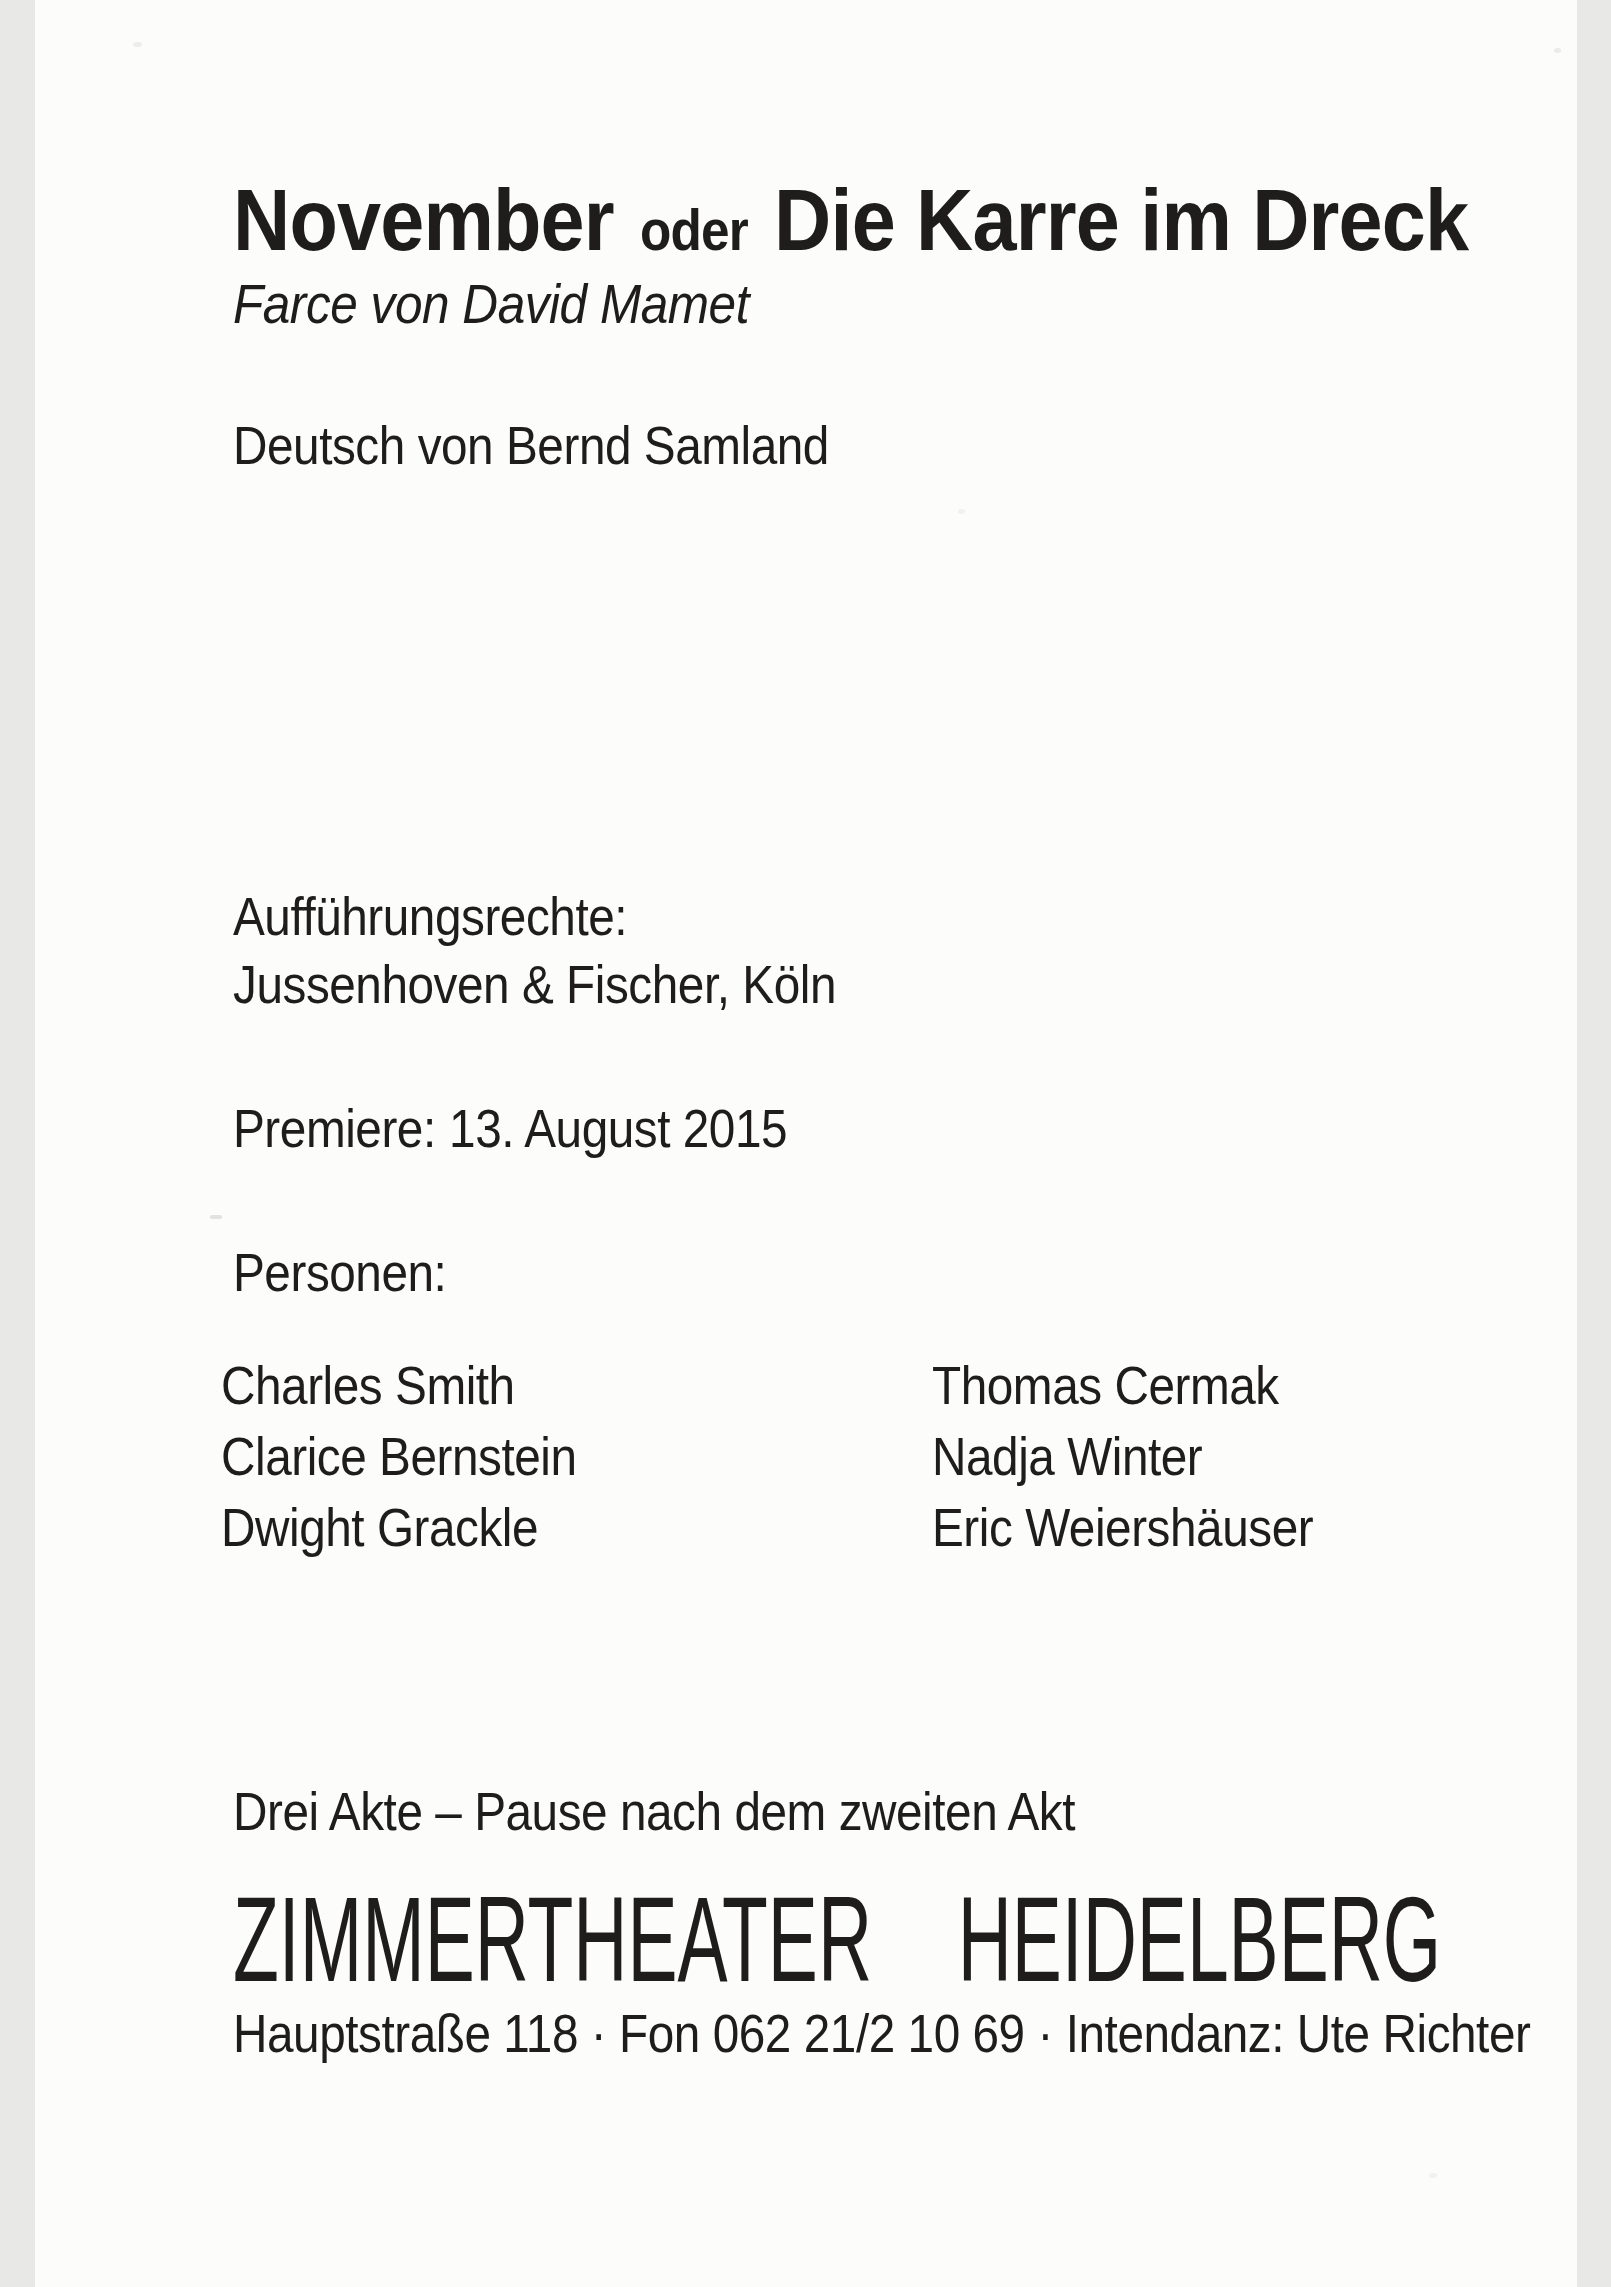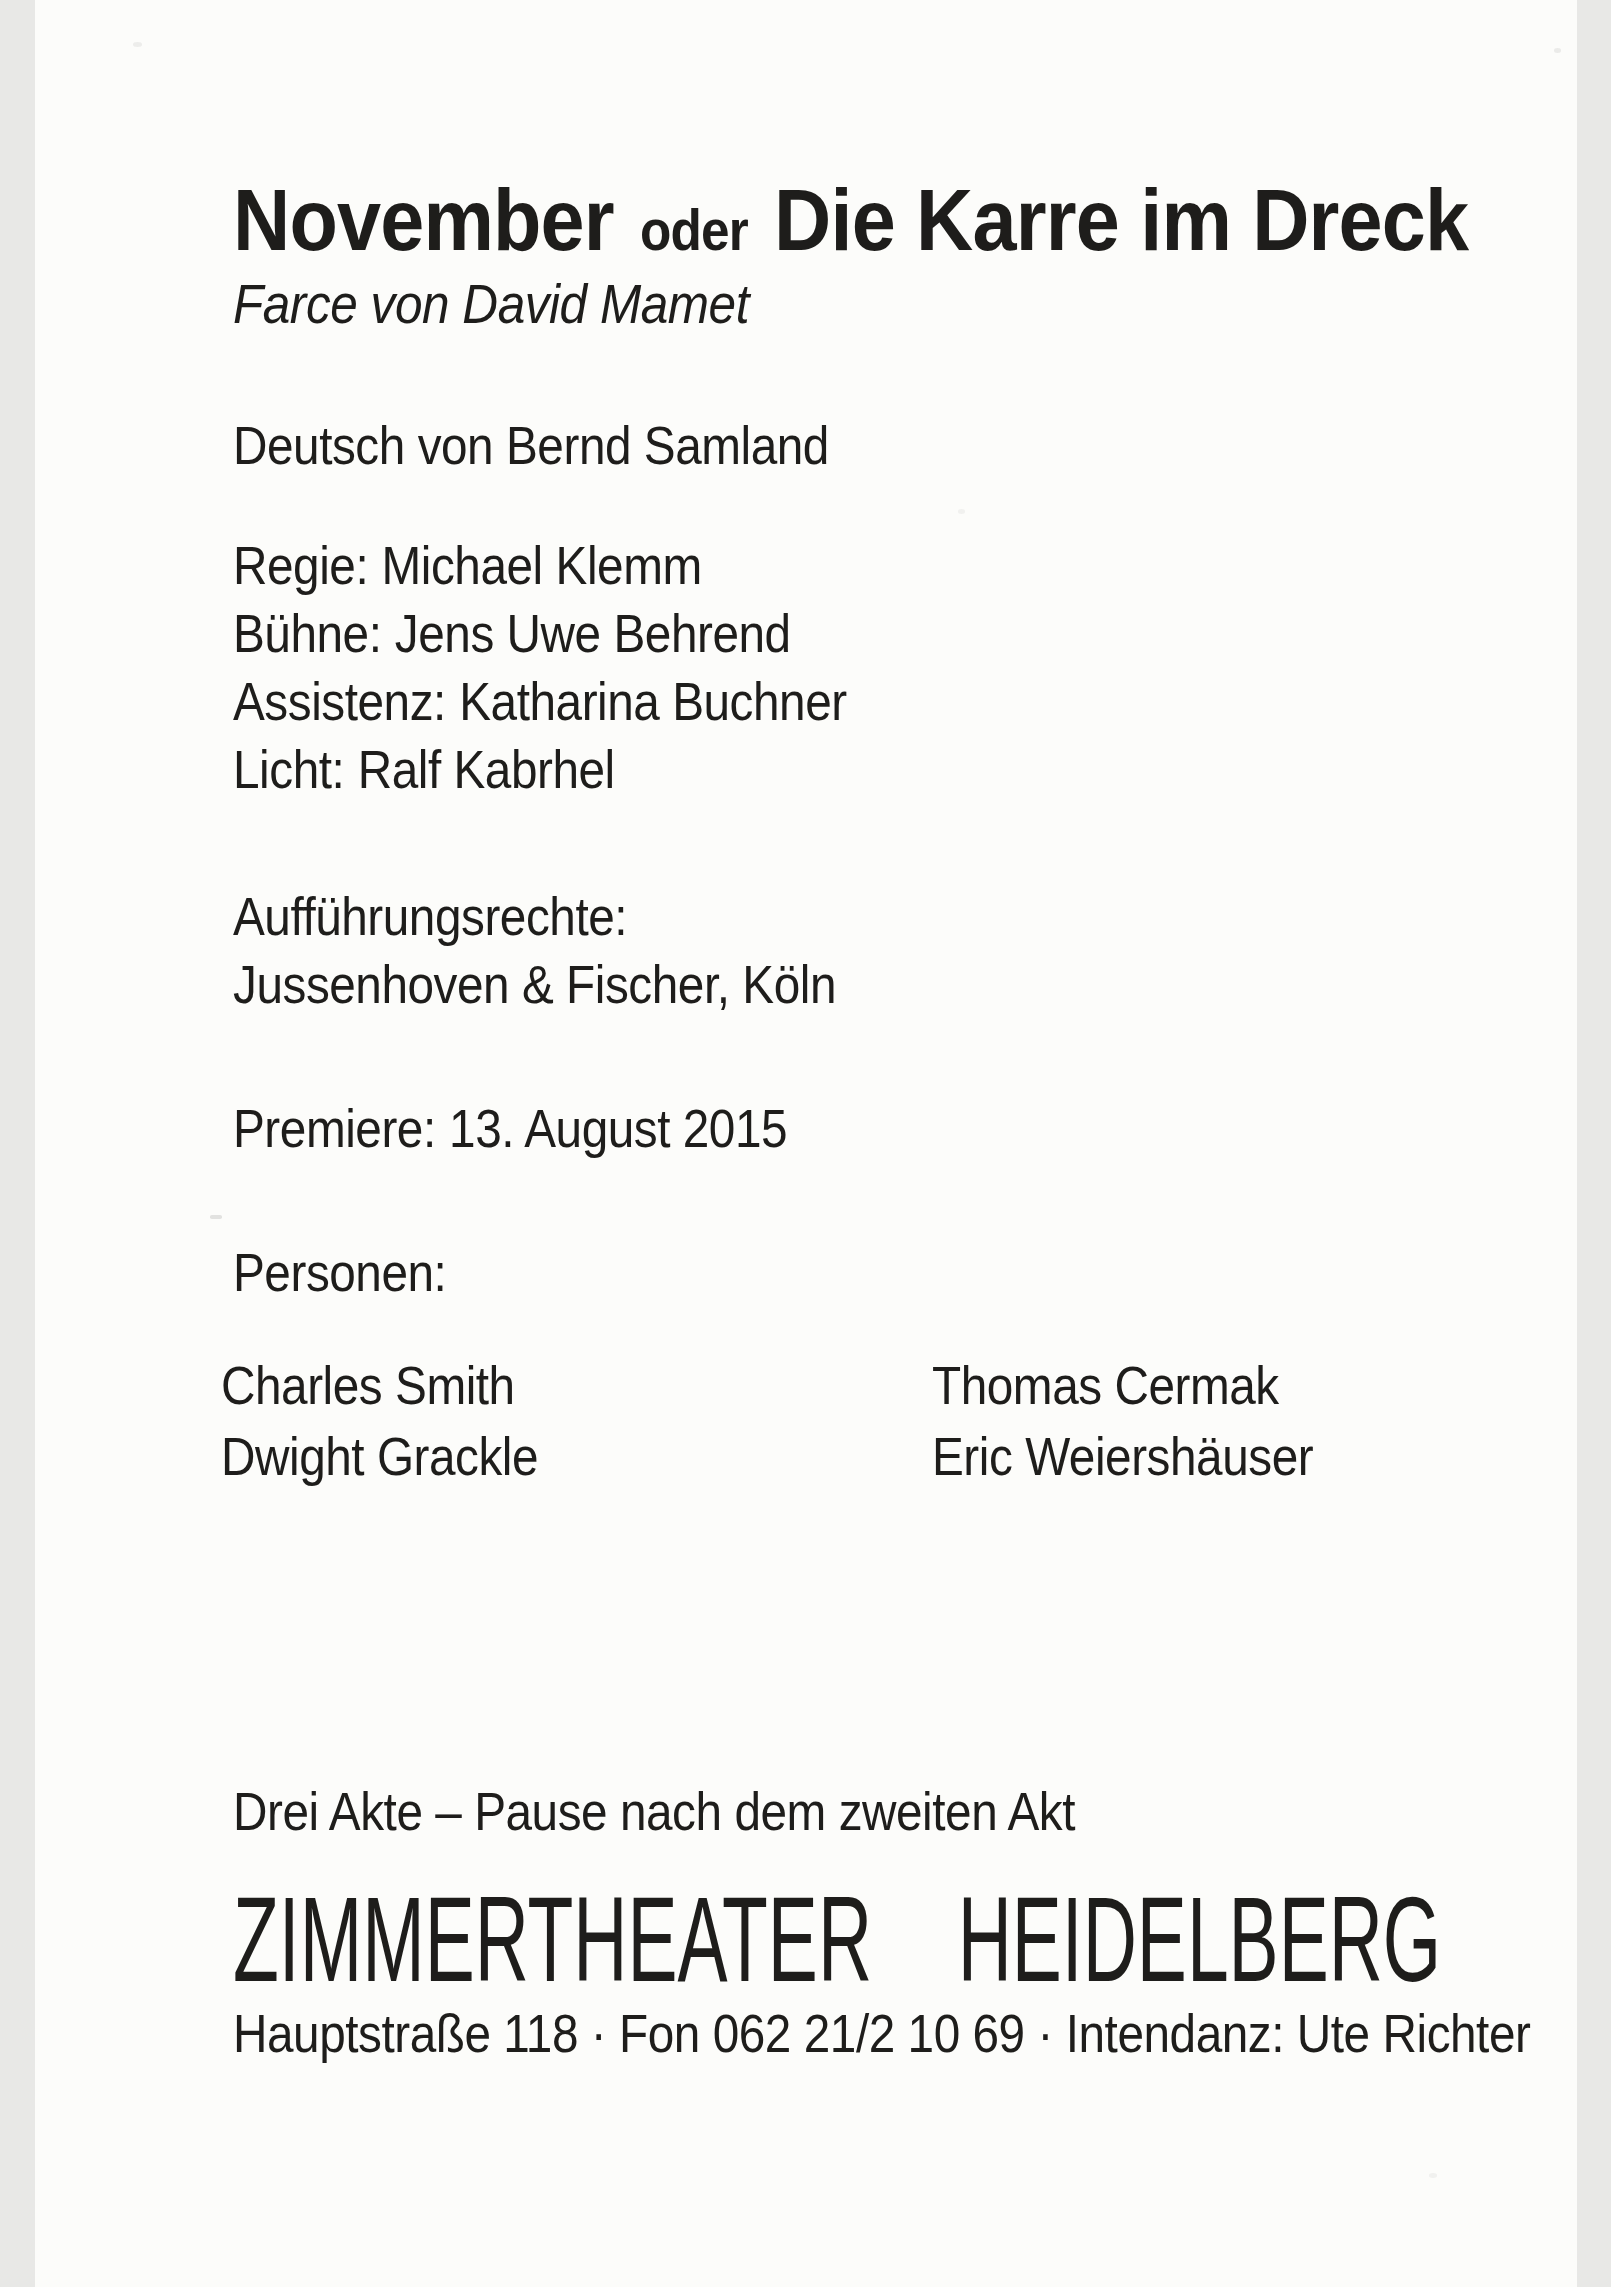--- a/index.html
+++ b/index.html
@@ -103,47 +103,36 @@
   <h1 class="line title-line">
     <span class="title-big">November</span>
     <span class="title-small">oder</span>
     <span class="title-big">Die Karre im Dreck</span>
   </h1>
 
   <p class="line subtitle">Farce von David Mamet</p>
 
   <p class="line bodytext translation">Deutsch von Bernd Samland</p>
 
-  <div class="credits bodytext">
-    <div class="credit-row">
-      <span class="credit-label">Regie:</span><span>Michael Klemm</span>
-    </div>
-    <div class="credit-row">
-      <span class="credit-label">Bühne:</span><span>Jens Uwe Behrend</span>
-    </div>
-    <div class="credit-row">
-      <span class="credit-label">Assistenz:</span><span>Katharina Buchner</span>
-    </div>
-    <div class="credit-row">
-      <span class="credit-label">Licht:</span><span>Ralf Kabrhel</span>
-    </div>
-  </div>
 
   <p class="line bodytext rights-heading">Aufführungsrechte:</p>
   <p class="line bodytext rights-holder">Jussenhoven &amp; Fischer, Köln</p>
 
   <p class="line bodytext premiere">
     <span class="credit-label">Premiere:</span><span>13. August 2015</span>
   </p>
 
   <p class="line bodytext cast-heading">Personen:</p>
 
   <div class="cast">
     <div class="cast-row">
       <span class="cast-role">Charles Smith</span><span class="cast-actor">Thomas Cermak</span>
+    </div>
+    <div class="cast-row">
+      <span class="cast-role">Clarice Bernstein</span><span class="cast-actor">Nadja Winter</span>
     </div>
     <div class="cast-row">
       <span class="cast-role">Dwight Grackle</span><span class="cast-actor">Eric Weiershäuser</span>
     </div>
   </div>
 
   <p class="line bodytext acts-note">Drei Akte – Pause nach dem zweiten Akt</p>
 
   <p class="line theater-name">
     <span>ZIMMERTHEATER</span><span class="theater-gap"></span><span>HEIDELBERG</span>

